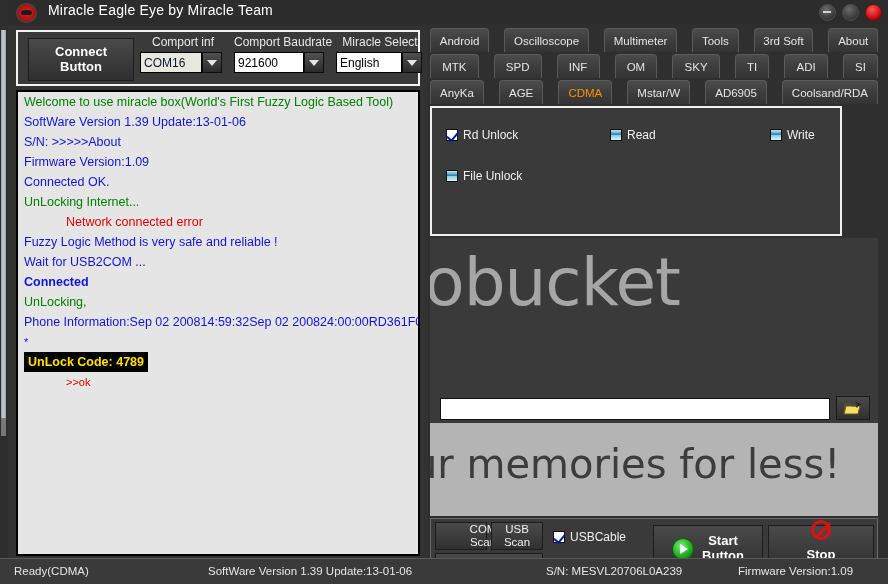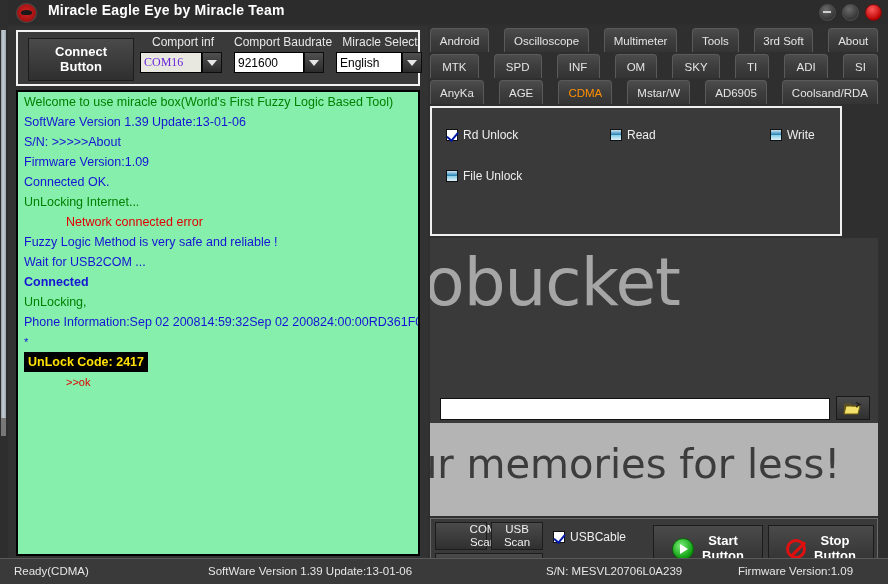--- a/index.html
+++ b/index.html
@@ -15,21 +15,21 @@
   .edge-left{position:absolute;left:0;top:0;width:8px;height:584px;background:#2e2e2e;}
   .edge-left .strip{position:absolute;left:1px;top:30px;width:5px;height:404px;background:linear-gradient(90deg,#8c9aa6,#c8cfd4 40%,#9aa6af);}
   .edge-left .strip2{position:absolute;left:1px;top:418px;width:5px;height:18px;background:#777;}
 
   
   .titlebar{position:absolute;left:8px;top:0;width:880px;height:24px;background:#2c2c2c;}
   .tb-logo{position:absolute;left:8px;top:3px;width:19px;height:18px;border-radius:50%;
       background:radial-gradient(circle at 50% 45%,#d42020 0%,#a71414 60%,#6d0c0c 100%);
       border:1px solid #4a4a4a;}
   .tb-logo:after{content:"";position:absolute;left:4px;top:6px;width:11px;height:5px;border-radius:50% 50% 40% 40%;background:#1a1a1a;}
-  .tb-title{position:absolute;left:40px;top:2px;color:#ffffff;font-size:14px;font-weight:bold;letter-spacing:.2px;}
+  .tb-title{position:absolute;left:40px;top:2px;color:#ffffff;font-size:14px;font-weight:normal;letter-spacing:.2px;}
   .wbtns{position:absolute;right:6px;top:4px;display:flex;gap:6px;}
   .wbtn{width:15px;height:15px;border-radius:50%;border:1px solid #4e4e4e;position:relative;}
   .wbtn.min{background:radial-gradient(circle at 40% 30%,#6a6a6a,#373737 70%);}
   .wbtn.min:after{content:"";position:absolute;left:3px;top:6px;width:8px;height:2px;background:#cfcfcf;}
   .wbtn.max{background:radial-gradient(circle at 40% 30%,#6a6a6a,#373737 70%);}
   .wbtn.close{background:radial-gradient(circle at 40% 30%,#ff5858,#b80000 75%);border-color:#7a0b0b;}
 
   
   .leftpanel{position:absolute;left:8px;top:26px;width:420px;height:532px;background:#323232;}
 
@@ -38,28 +38,28 @@
   .connect-btn{position:absolute;left:10px;top:6px;width:104px;height:41px;
       background:linear-gradient(180deg,#4a4a4a,#2f2f2f);
       border:1px solid #1d1d1d;color:#ffffff;font-size:13px;font-weight:bold;
       display:flex;flex-direction:column;align-items:center;justify-content:center;line-height:1.15;
       cursor:pointer;}
   .fld{position:absolute;top:3px;}
   .fld .lbl{color:#e8e8e8;font-size:12px;text-align:center;display:block;white-space:nowrap;}
   .cbox{margin-top:3px;display:flex;height:21px;}
   .cbox input{height:21px;border:1px solid #000;box-sizing:border-box;font-size:12px;
       font-family:"Liberation Sans",sans-serif;padding:0 3px;background:#ffffff;color:#000;outline:none;}
-  .cbox input.dim{background:#e8e8e0;color:#6d28d9;font-family:Liberation Serif, serif;}
+  .cbox input.dim{background:#e8e8e0;color:#0f172a;}
   .arrow{width:20px;height:21px;background:linear-gradient(180deg,#505050,#2b2b2b);
       border:1px solid #0d0d0d;box-sizing:border-box;display:flex;align-items:center;justify-content:center;cursor:pointer;}
   .arrow i{width:0;height:0;border-left:5px solid transparent;border-right:5px solid transparent;border-top:6px solid #e6e6e6;display:block;}
 
   
   .logbox{position:absolute;left:8px;top:64px;width:404px;height:466px;
-      background:#86efac;border:2px solid #000;box-sizing:border-box;overflow:hidden;}
+      background:#e5e5e5;border:2px solid #000;box-sizing:border-box;overflow:hidden;}
   .logline{font-size:12.5px;line-height:20px;padding-left:6px;white-space:nowrap;font-family:"Liberation Sans",sans-serif;}
   .lg-green{color:#008000;}
   .lg-blue{color:#1414d4;}
   .lg-red{color:#e00000;padding-left:48px;}
   .lg-bold{font-weight:bold;}
   .lg-mark{display:inline-block;background:#000000;color:#ffe000;font-weight:bold;padding:0 4px;}
   .lg-small{font-size:11px;}
 
   
   .progress{position:absolute;left:8px;top:533px;width:404px;height:20px;background:#eae7da;
@@ -192,21 +192,21 @@
         <div class="logline lg-blue">Firmware Version:1.09</div>
         <div class="logline lg-blue">Connected OK.</div>
         <div class="logline lg-green">UnLocking Internet...</div>
         <div class="logline lg-red">Network connected error</div>
         <div class="logline lg-blue">Fuzzy Logic Method is very safe and reliable !</div>
         <div class="logline lg-blue">Wait for USB2COM ...</div>
         <div class="logline lg-blue lg-bold">Connected</div>
         <div class="logline lg-green">UnLocking,</div>
         <div class="logline lg-blue">Phone Information:Sep 02 200814:59:32Sep 02 200824:00:00RD361F02</div>
         <div class="logline lg-small lg-blue">*</div>
-        <div class="logline"><span class="lg-mark">UnLock Code: 2417</span></div>
+        <div class="logline"><span class="lg-mark">UnLock Code: 4789</span></div>
         <div class="logline lg-small lg-red">&gt;&gt;ok</div>
       </div>
 
     <div class="progress">
       <span>0%</span>
     </div>
   </div>
 
   <div class="rightpanel">
 
@@ -296,21 +296,21 @@
         <span>Scan Def</span>
       </div>
 
       <div class="bigbtn" style="left:222px;top:6px;width:110px;">
         <span class="ic-play"></span>
         <span class="txt">
           <span>Start</span>
           <span>Button</span>
         </span>
       </div>
-      <div class="bigbtn" style="left:337px;top:6px;width:106px;">
+      <div class="bigbtn" style="left:337px;top:6px;width:106px;flex-direction:column;">
         <span class="ic-stop"></span>
         <span class="txt">
           <span>Stop</span>
           <span>Button</span>
         </span>
       </div>
     </div>
   </div>
 
   <div class="statusbar">

